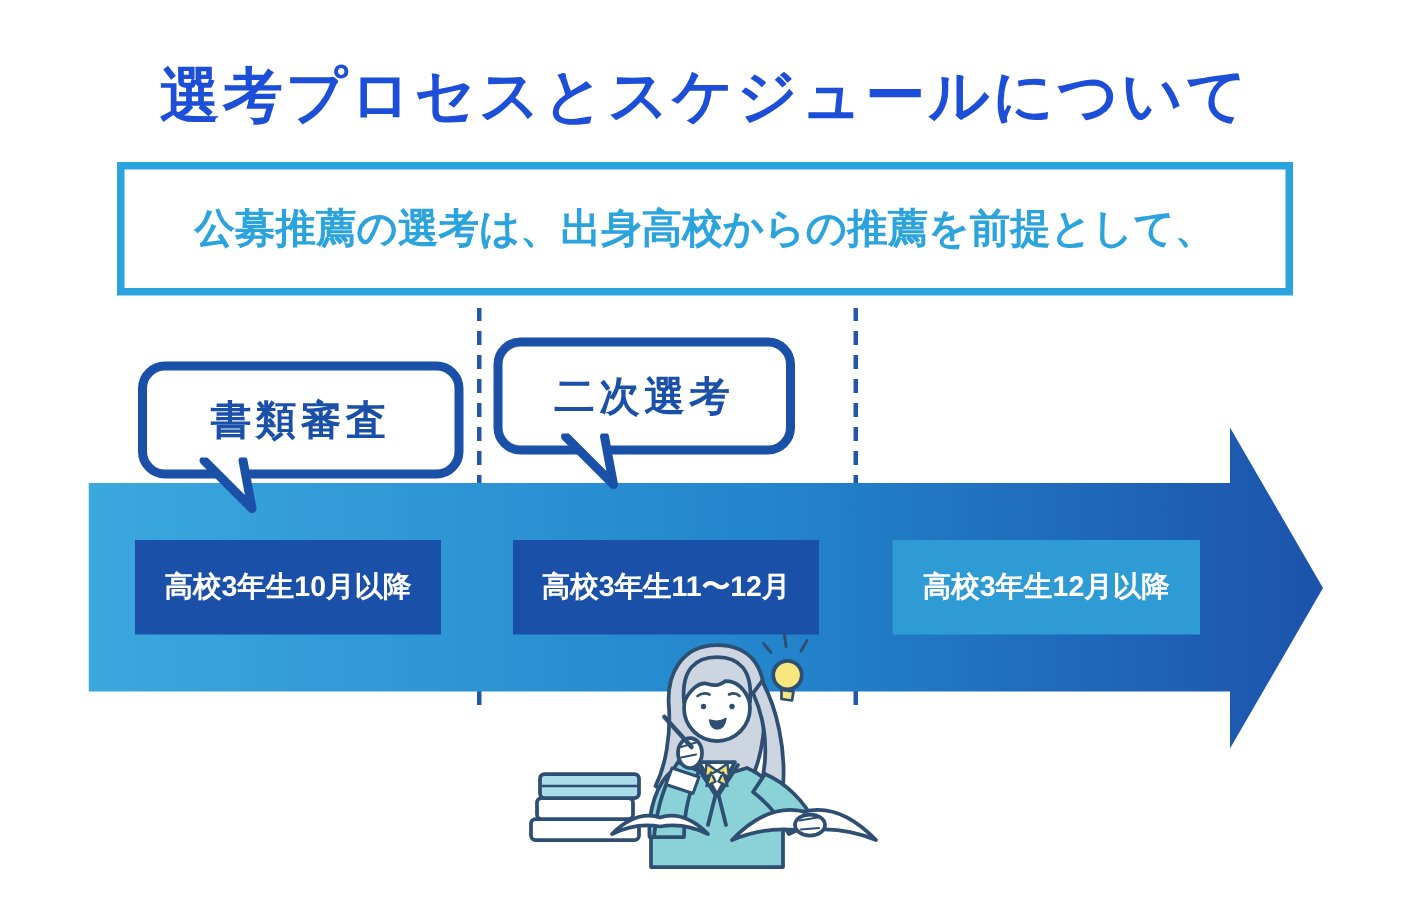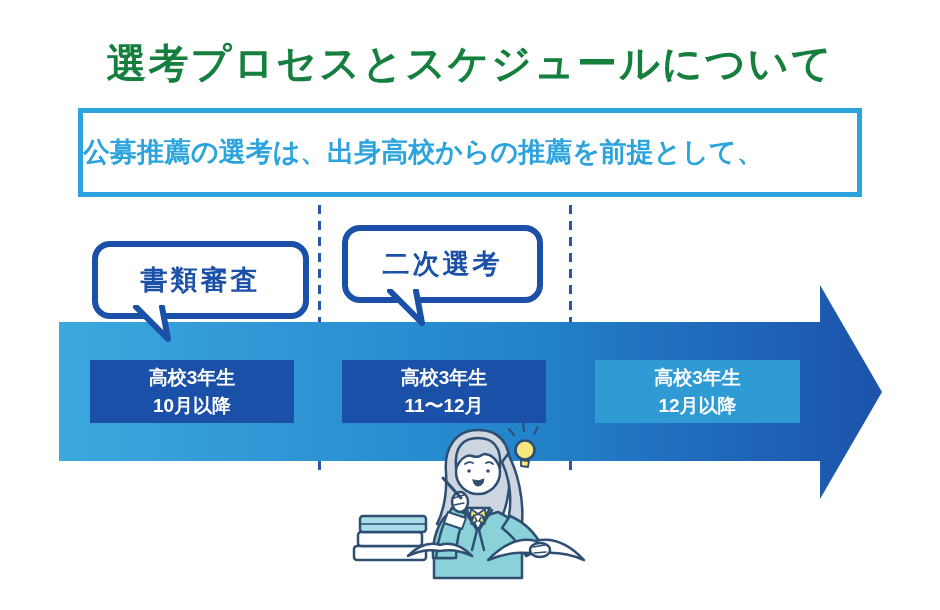--- a/index.html
+++ b/index.html
@@ -2,55 +2,55 @@
 <html><head>
 <meta charset="utf-8">
 <style>
   html,body{margin:0;padding:0;background:#fff;}
   .canvas{
     position:relative;width:940px;height:610px;background:#ffffff;overflow:hidden;
     font-family:"Liberation Sans","DejaVu Sans",sans-serif;
   }
   .title{
     position:absolute;top:36px;left:0;width:100%;text-align:center;
-    font-size:40px;font-weight:bold;color:#15803d;letter-spacing:2px;
+    font-size:40px;font-weight:bold;color:#1d4ed8;letter-spacing:2px;
   }
   .info-box{
     position:absolute;left:78px;top:108px;width:784px;height:89px;
     border:5px solid #2ba3dd;box-sizing:border-box;
-    display:flex;flex-direction:column;justify-content:center;
+    display:flex;flex-direction:column;justify-content:center;align-items:center;
   }
   .info-line{
     font-size:27px;font-weight:bold;color:#2ba3dd;line-height:1.4;white-space:nowrap;
   }
   .dotted-line{
     position:absolute;top:205px;height:268px;width:3px;
     background:repeating-linear-gradient(180deg,#2456aa 0 9px,transparent 9px 16px);
   }
   .dotted-1{left:318px;}
   .dotted-2{left:569px;}
   .arrow-svg{position:absolute;left:59px;top:285px;}
   .bubble{
     position:absolute;top:225px;height:78px;background:#ffffff;
     border:6px solid #1b50a8;border-radius:18px;box-sizing:border-box;
     display:flex;align-items:center;justify-content:center;
   }
   .bubble-1{left:92px;width:217px;margin-top:16px;}
-  .bubble-2{left:342px;width:201px;}
+  .bubble-2{left:329px;width:201px;}
   .bubble-3{left:598px;width:207px;}
   .bubble-label{
     font-size:27px;font-weight:bold;color:#1b50a8;letter-spacing:3px;white-space:nowrap;
   }
   .tail{position:absolute;top:100%;margin-top:-8px;width:56px;height:40px;}
   .bubble-1 .tail{left:30px;}
   .bubble-2 .tail{left:34px;}
   .bubble-3 .tail{left:50px;}
   .date-box{
     position:absolute;top:360px;height:63px;
-    display:flex;flex-direction:column;align-items:center;justify-content:center;
+    display:flex;flex-direction:row;align-items:center;justify-content:center;
     color:#ffffff;font-weight:bold;font-size:19px;line-height:1.45;text-align:center;
   }
   .date-box-1{left:90px;width:204px;background:#1b50a8;}
   .date-box-2{left:342px;width:204px;background:#1b50a8;}
   .date-box-3{left:595px;width:205px;background:#2f9bd5;}
   .student{position:absolute;left:340px;top:408px;width:260px;height:172px;}
 </style>
 </head>
 <body>
 

